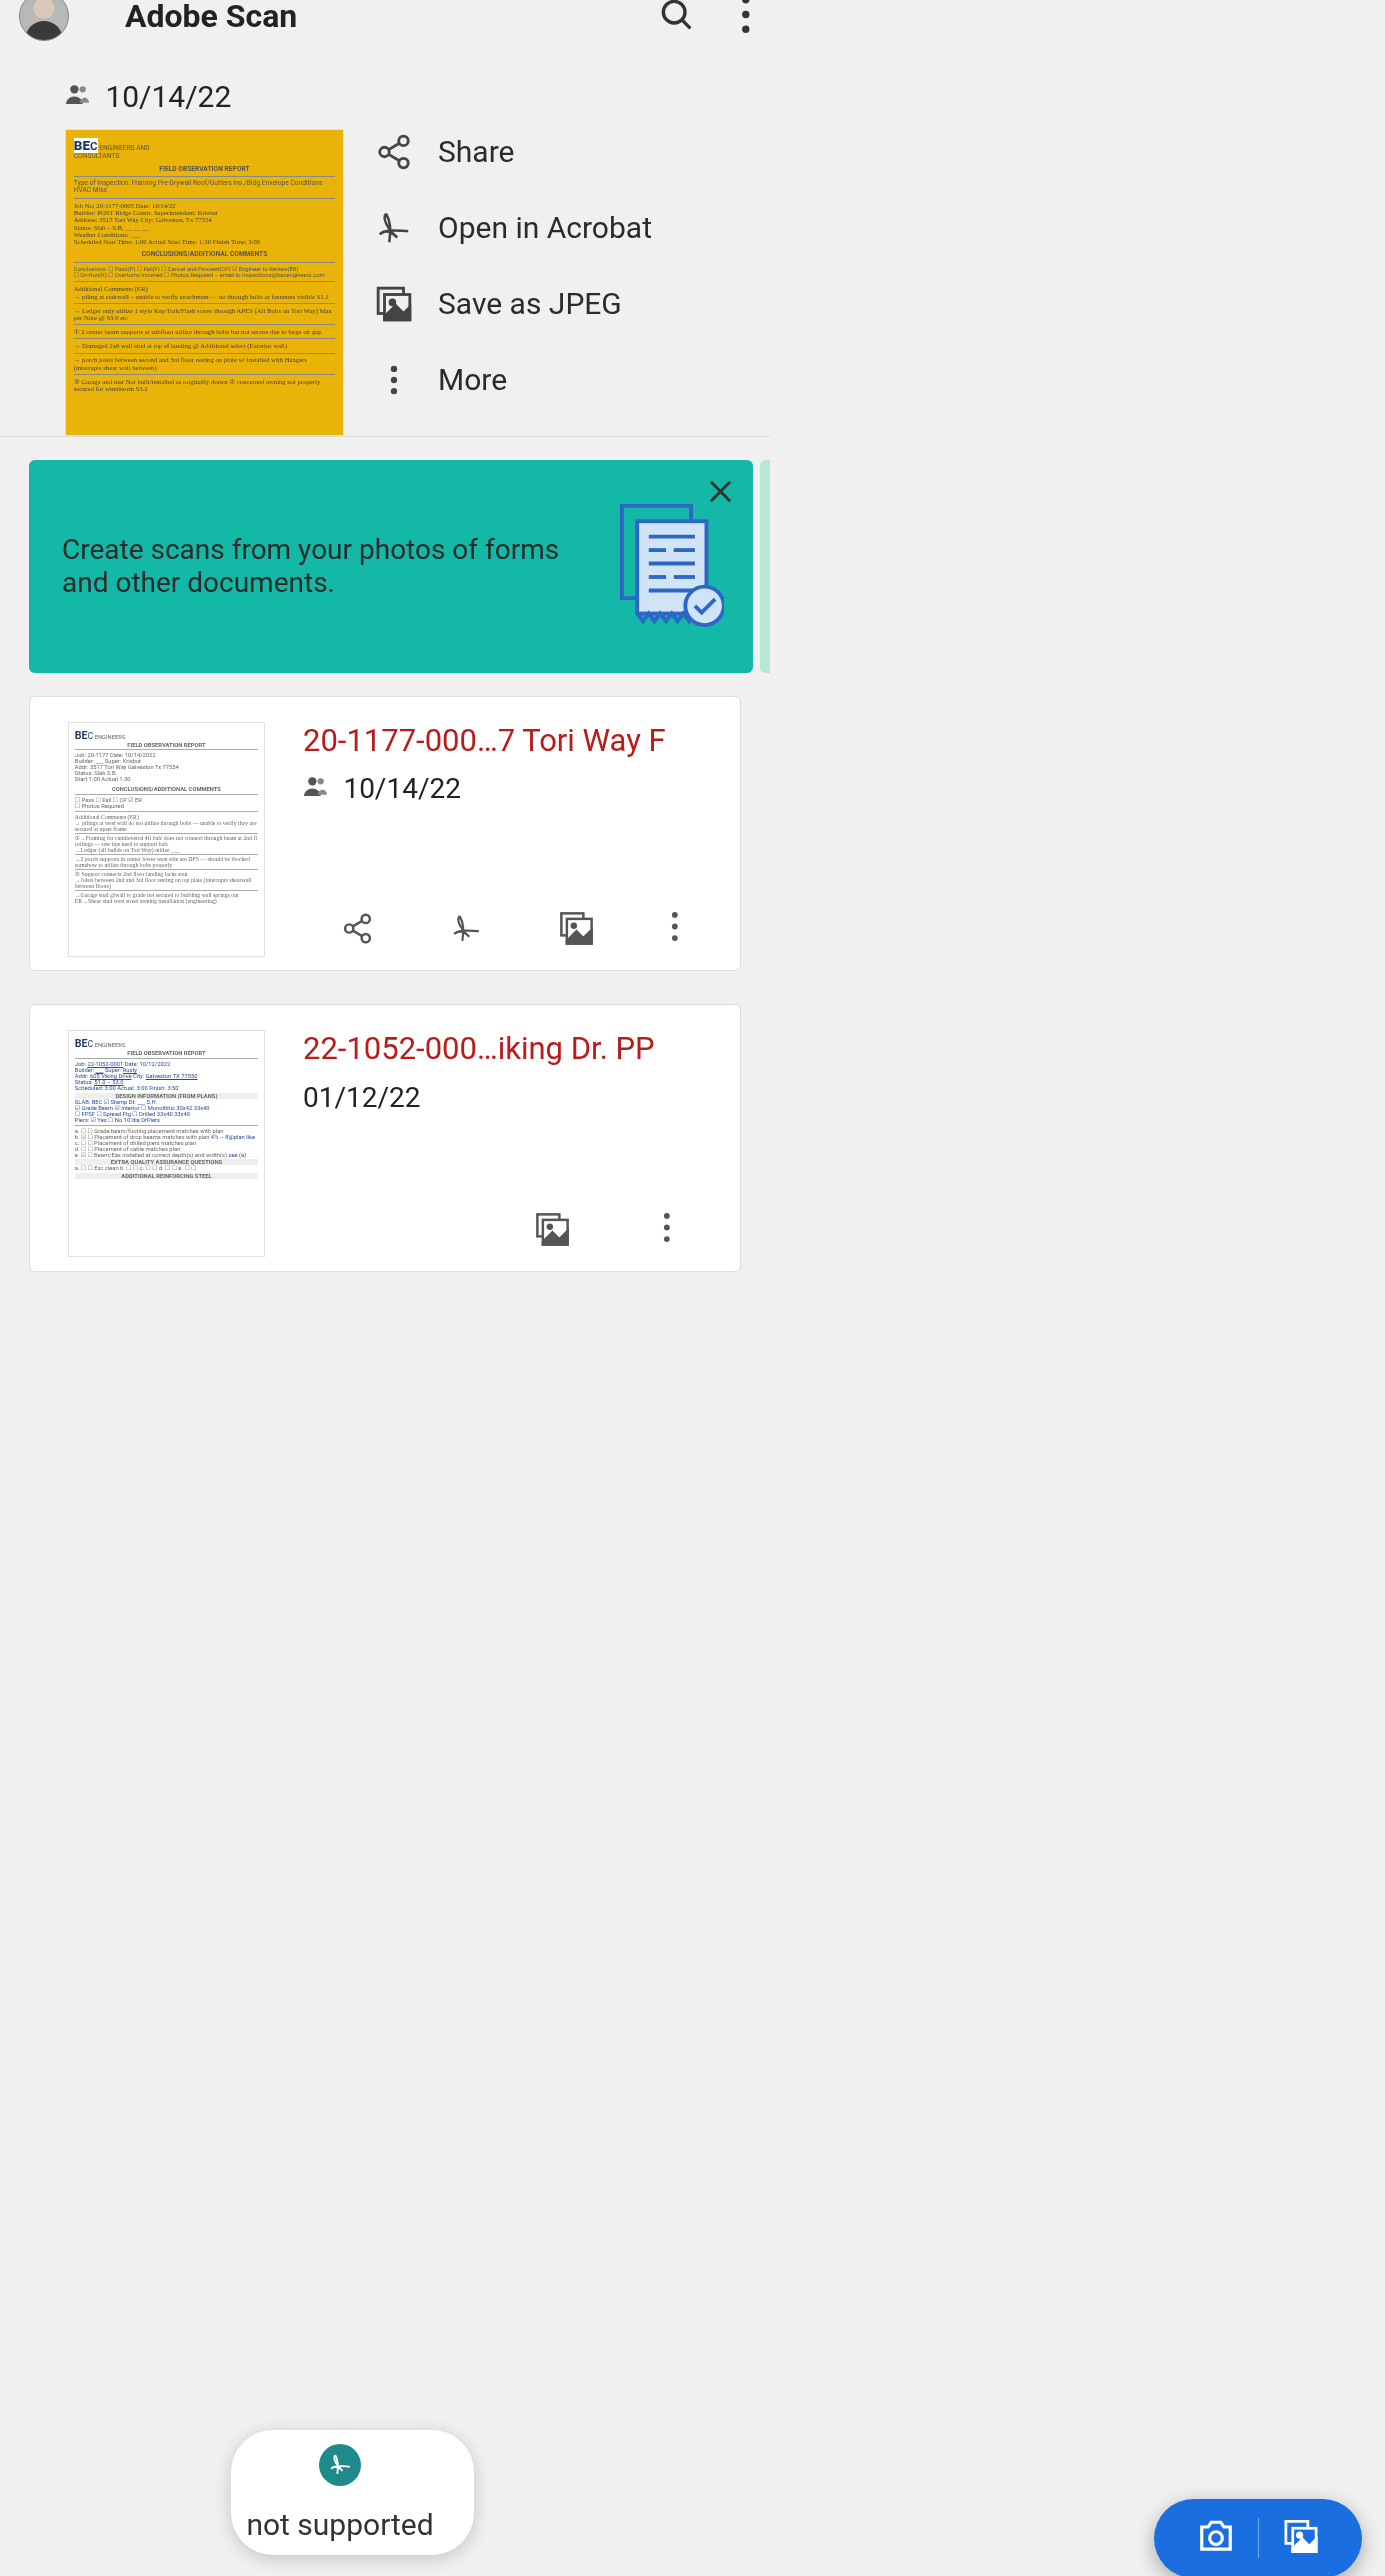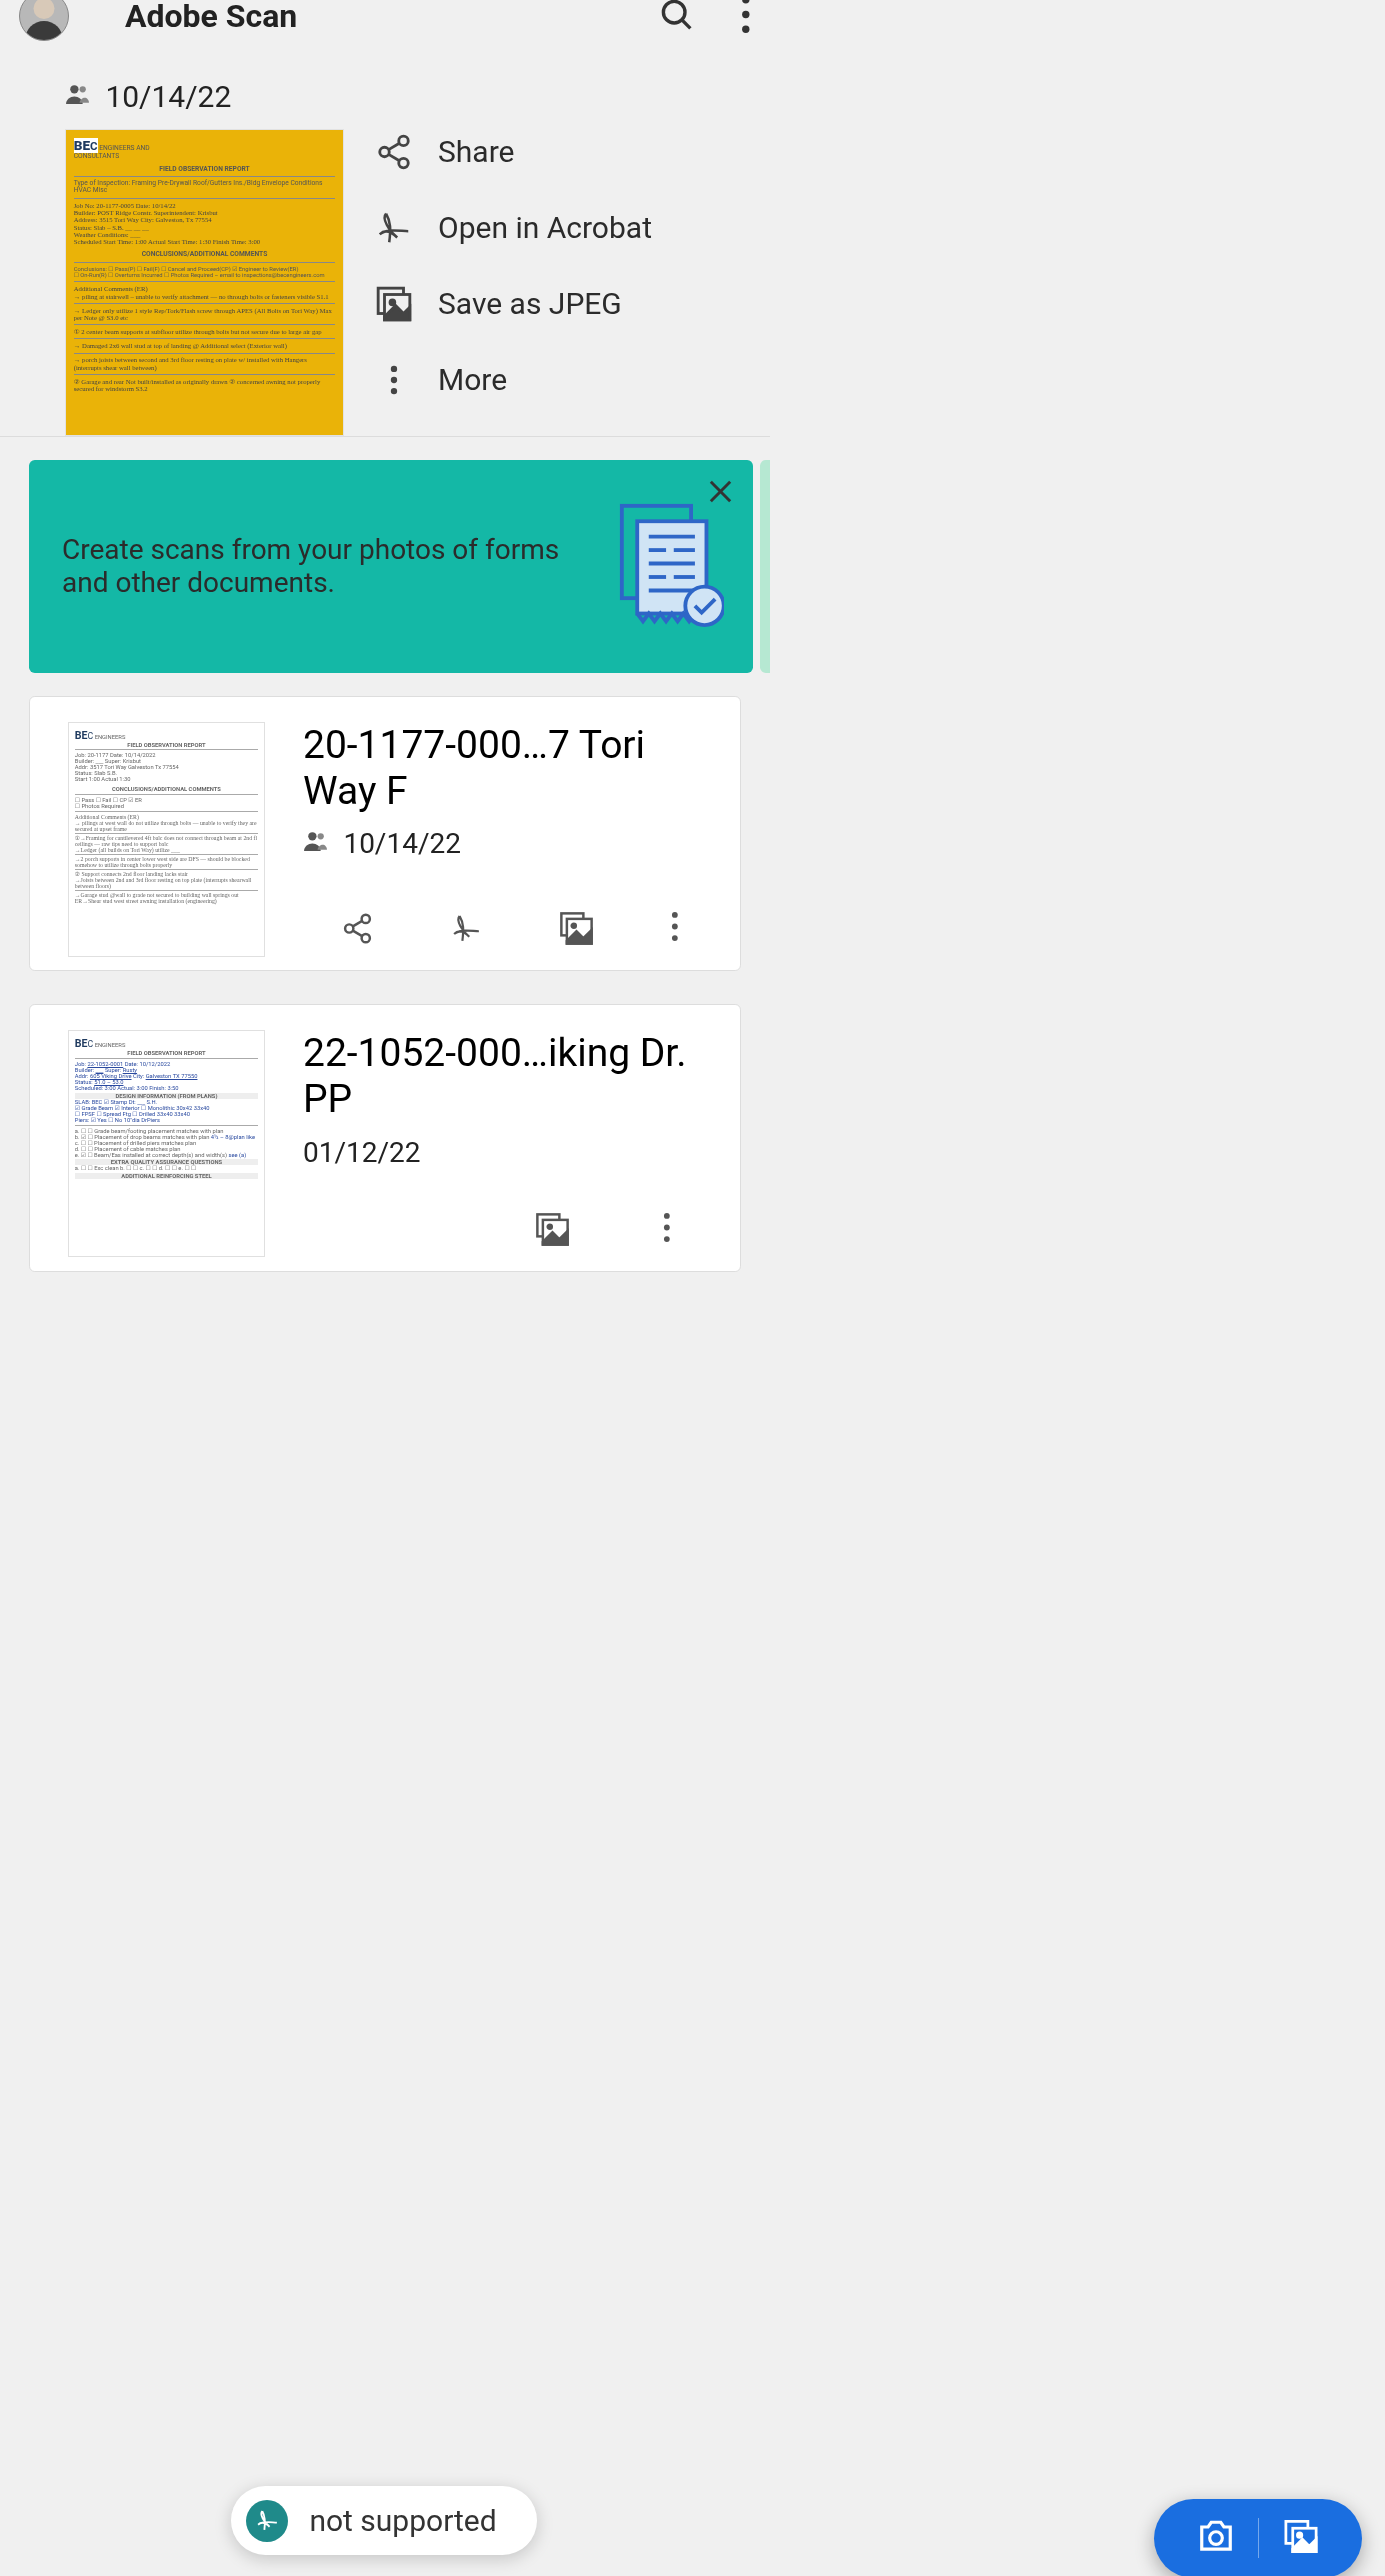--- a/index.html
+++ b/index.html
@@ -133,21 +133,21 @@
   .card-thumb {
     width: 197px; height:235px;
     background:#fff;
     border:1px solid #e0e0e0;
     font-size:5.8px;
     color:#666;
     padding:5.8px;
     flex-shrink:0;
   }
   .card-main { flex:1; display:flex; flex-direction:column;}
-  .card-title { font-size:39px; color:#000000;}
+  .card-title { font-size:31px; color:#b91c1c;}
   .card-meta { display:flex; align-items:center; gap:15.4px; margin-top:13.5px;}
   .card-date { font-size:28px; color:#222;}
   .card-actions {
     margin-top:auto;
     display:flex;
     justify-content: space-around;
     padding-right:7.7px;
     padding-bottom:7.7px;
   }
 
@@ -155,20 +155,21 @@
     position:fixed;
     left: 231px;
     bottom: 21px;
     background:#fff;
     border-radius: 42px;
     padding: 13.5px 40px 13.5px 15.4px;
     display:flex; align-items:center; gap:21px;
     box-shadow: 0 3.8px 17.3px rgba(0,0,0,0.18);
     font-size:30px;
     color:#333;
+    flex-direction:column;
   }
   .toast-icon {
     width:42px; height:42px; border-radius:50%;
     background:#1f8a8a;
     display:flex; align-items:center; justify-content:center;
   }
   .fab {
     position:fixed;
     right: 23px;
     bottom: -1.9px;

